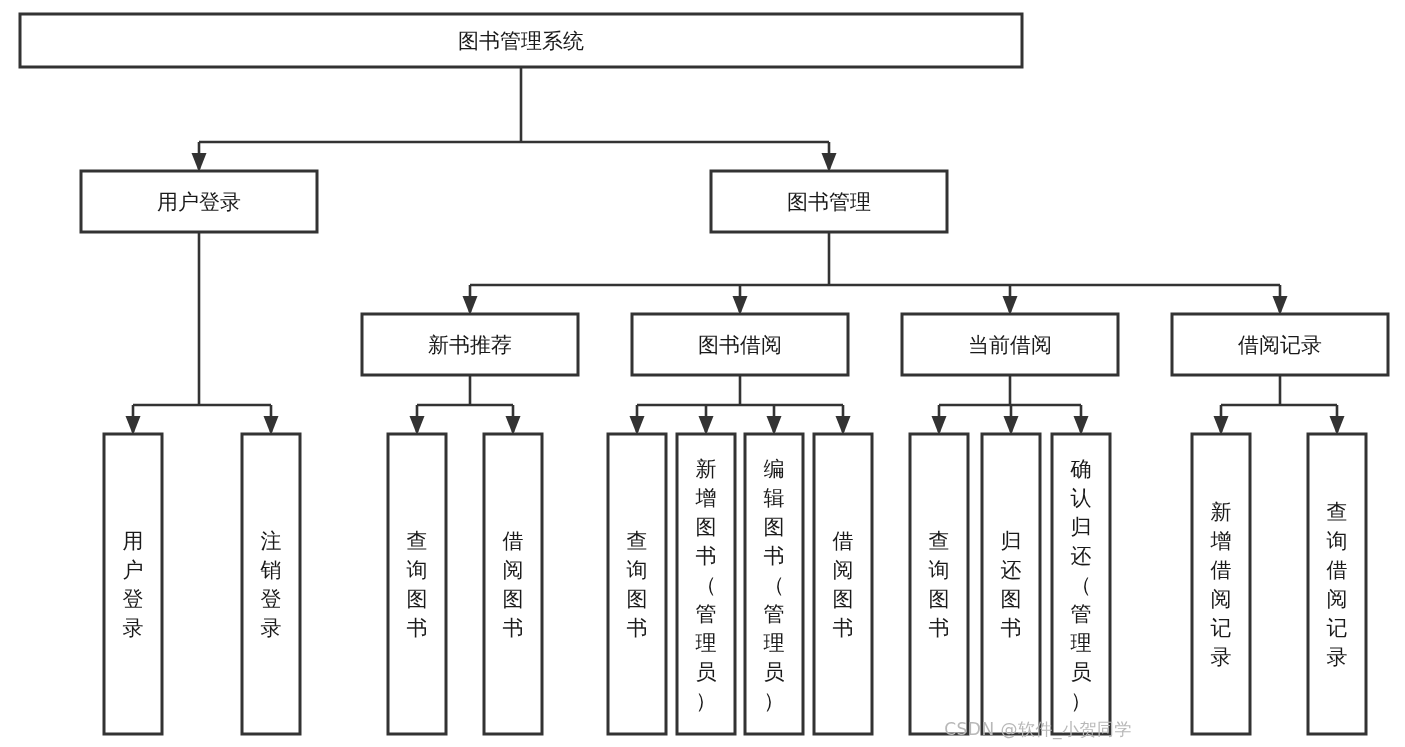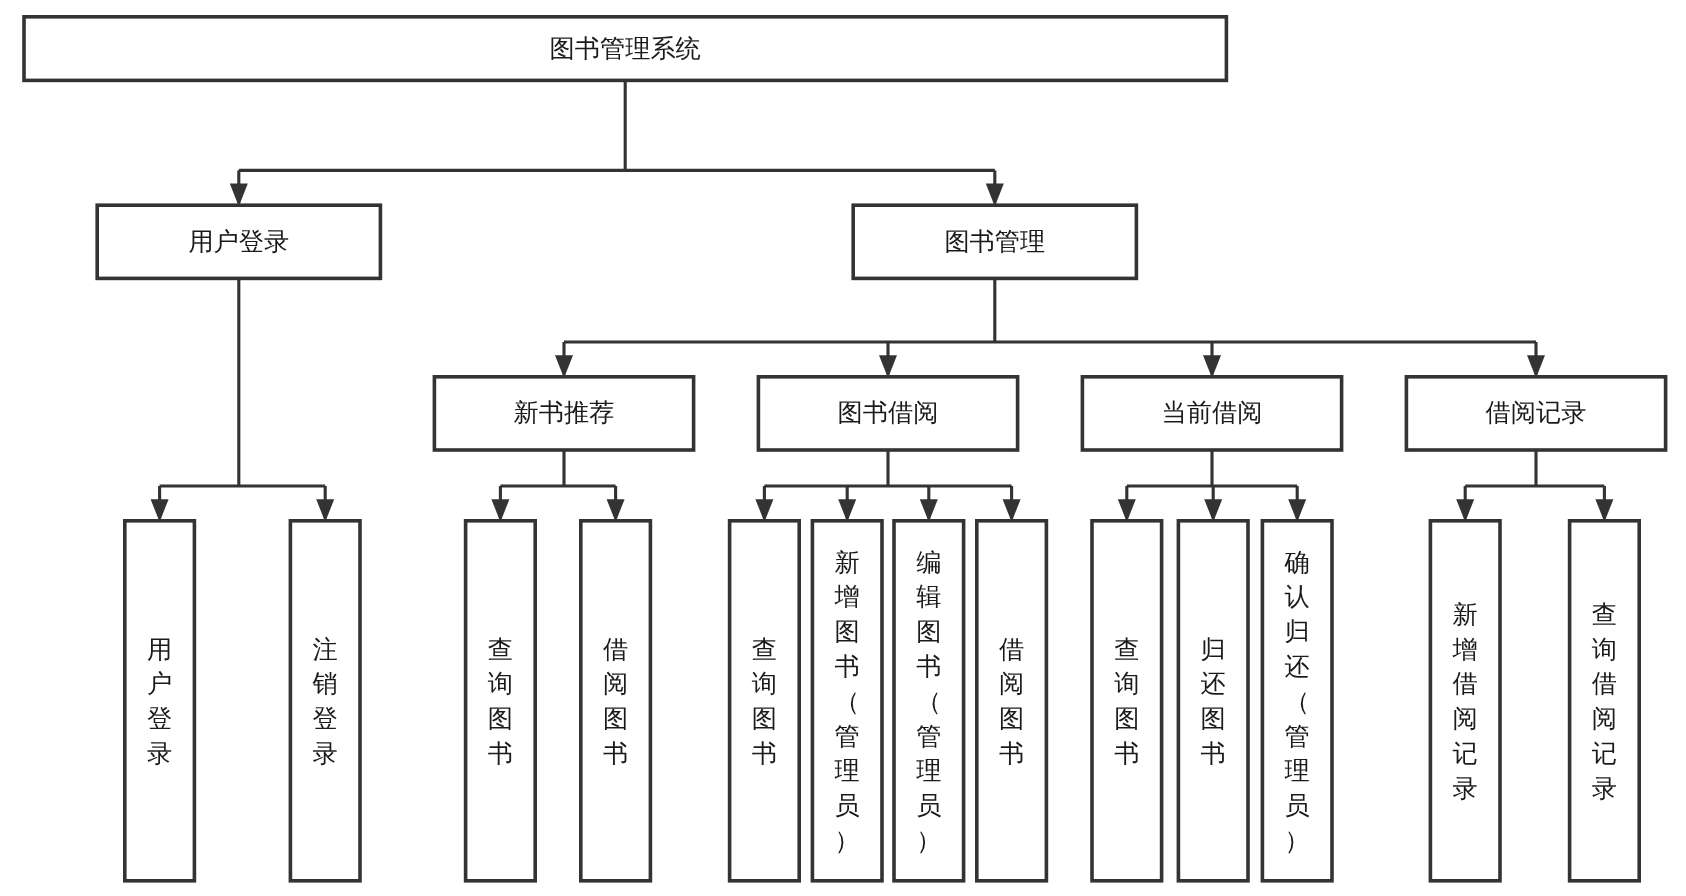--- a/index.html
+++ b/index.html
@@ -203,13 +203,14 @@
         <g>
           <rect x="1192" y="434" width="58" height="300" class="node-rect"></rect>
           <text x="1221" y="519" class="node-label-v"><tspan x="1221" dy="0">新</tspan><tspan x="1221" dy="29">增</tspan><tspan x="1221" dy="29">借</tspan><tspan x="1221" dy="29">阅</tspan><tspan x="1221" dy="29">记</tspan><tspan x="1221" dy="29">录</tspan></text>
         </g>
         <g>
           <rect x="1308" y="434" width="58" height="300" class="node-rect"></rect>
           <text x="1337" y="519" class="node-label-v"><tspan x="1337" dy="0">查</tspan><tspan x="1337" dy="29">询</tspan><tspan x="1337" dy="29">借</tspan><tspan x="1337" dy="29">阅</tspan><tspan x="1337" dy="29">记</tspan><tspan x="1337" dy="29">录</tspan></text>
         </g>
       </g>
     </svg>
+  <div class="watermark">CSDN @软件_小贺同学</div>
 </div>
 
 </body></html>

